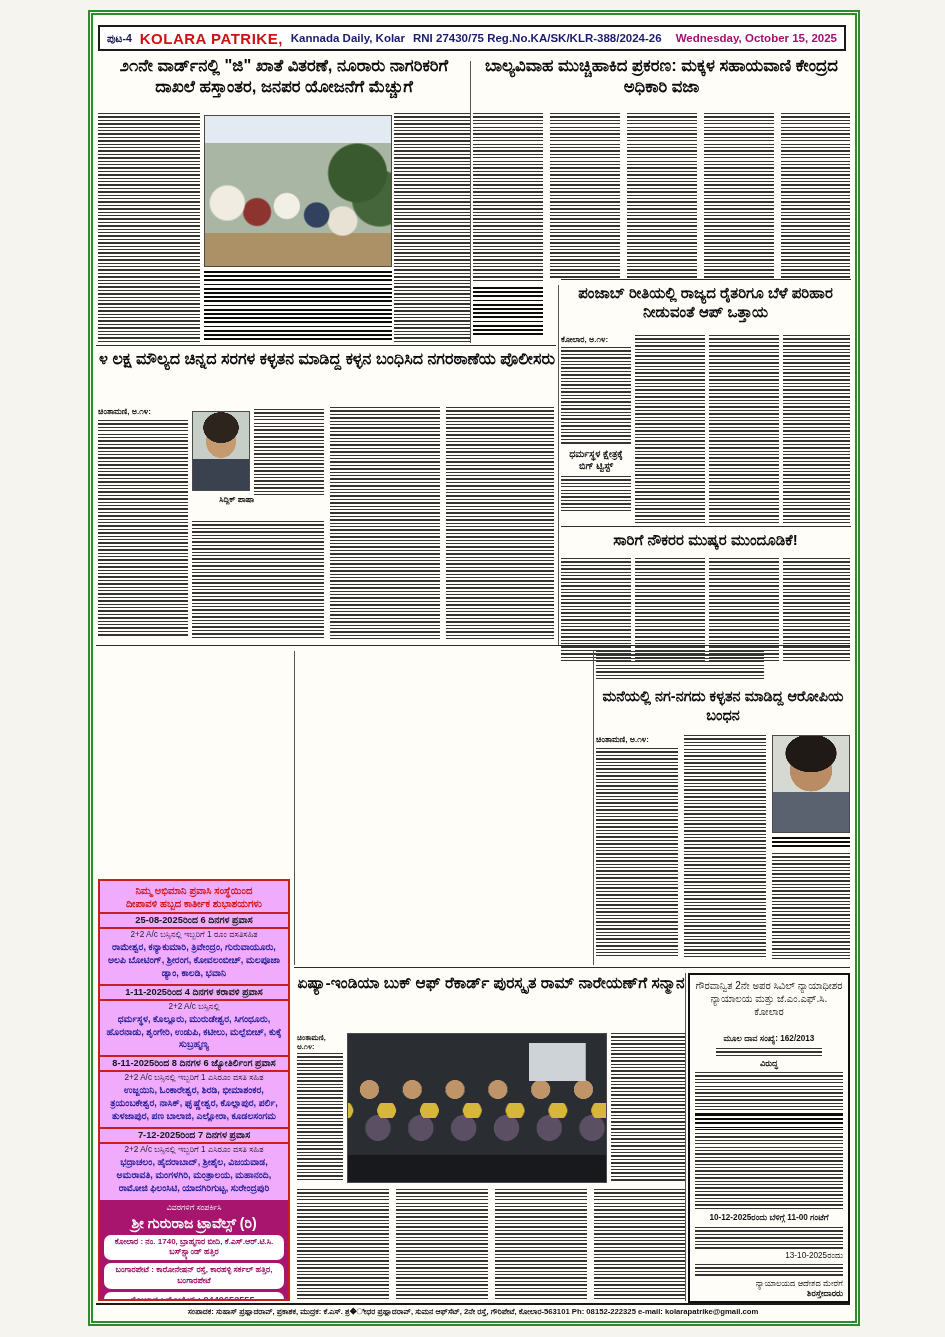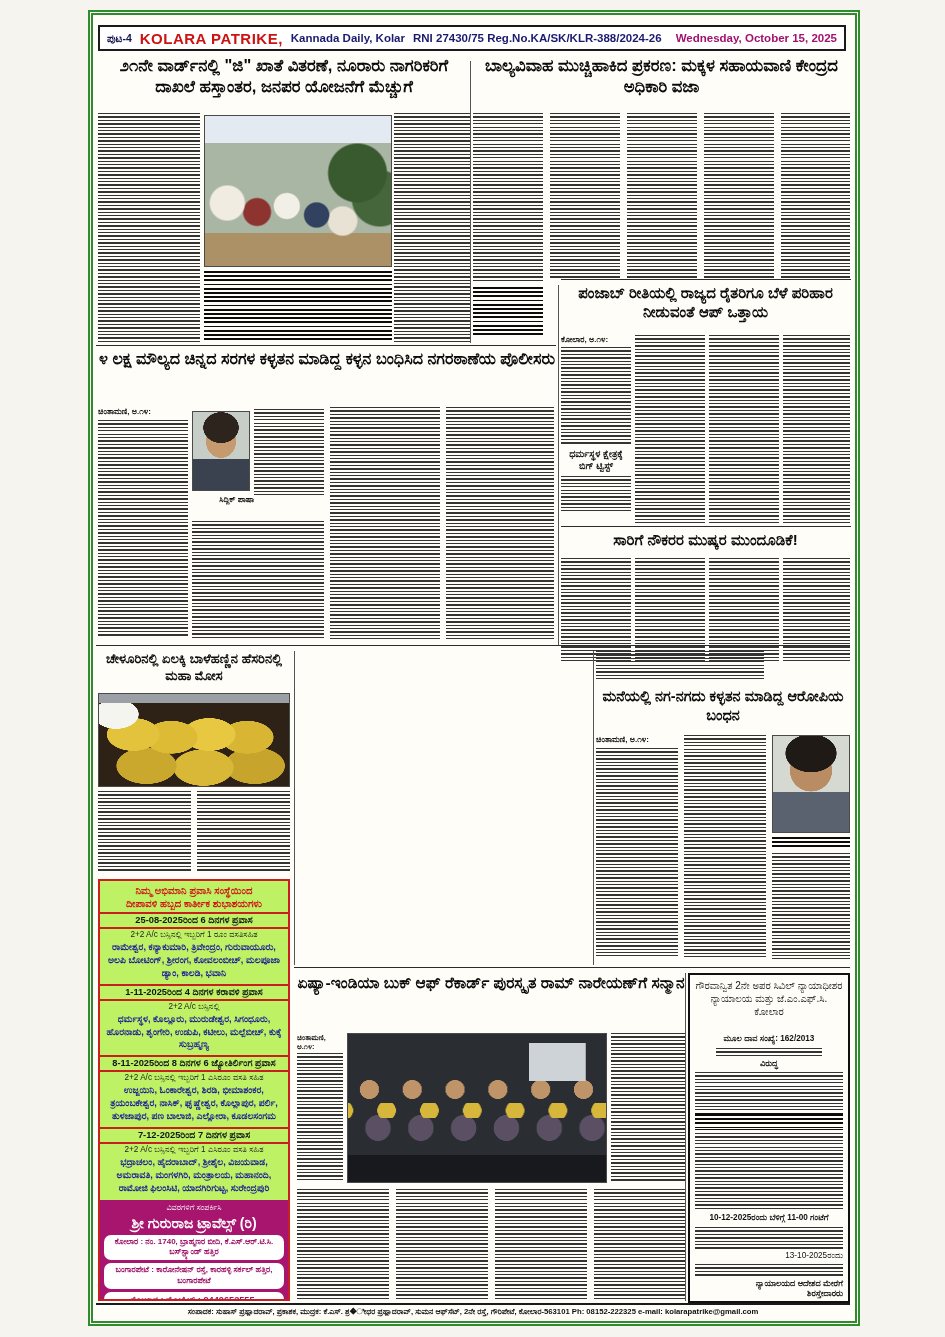--- a/index.html
+++ b/index.html
@@ -14,21 +14,21 @@
 .vr{background:#555}
 .hr{background:#2b2b2b}
 .ph{border:1px solid #4a4a4a}
 .ph-a{background-color:#a9b6a4;background-image:radial-gradient(circle at 82% 38%,#39592f 0 16%,transparent 17%),radial-gradient(circle at 94% 55%,#45663a 0 14%,transparent 15%),radial-gradient(circle at 12% 58%,#f0ece2 0 9%,transparent 10%),radial-gradient(circle at 28% 64%,#8d3430 0 8%,transparent 9%),radial-gradient(circle at 44% 60%,#f2efe6 0 9%,transparent 10%),radial-gradient(circle at 60% 66%,#32415f 0 8%,transparent 9%),radial-gradient(circle at 74% 70%,#e8e2d4 0 8%,transparent 9%),linear-gradient(to bottom,#e3eaf2 0 18%,rgba(0,0,0,0) 18%),linear-gradient(to bottom,rgba(0,0,0,0) 78%,#ad9166 78%)}
 .ph-mug{background-color:#c7cdc7;background-image:radial-gradient(ellipse 32% 20% at 50% 20%,#2c241d 98%,transparent),radial-gradient(ellipse 27% 21% at 50% 38%,#c59a6f 98%,transparent),linear-gradient(to bottom,rgba(0,0,0,0) 60%,#39424e 60%)}
 .ph-mug2{background-color:#d6d8d2;background-image:radial-gradient(ellipse 34% 20% at 50% 18%,#1f1a16 98%,transparent),radial-gradient(ellipse 28% 22% at 50% 36%,#b98c63 98%,transparent),linear-gradient(to bottom,rgba(0,0,0,0) 58%,#5a6270 58%)}
 .ph-ban{background-color:#2e2217;background-image:linear-gradient(to bottom,#9aa0a6 0 10%,rgba(0,0,0,0) 10%),radial-gradient(ellipse 12% 16% at 9% 22%,#f5f5f0 98%,transparent),radial-gradient(ellipse 14% 18% at 18% 44%,#e4c33c 98%,transparent),radial-gradient(ellipse 14% 18% at 38% 47%,#ddbb35 98%,transparent),radial-gradient(ellipse 14% 18% at 58% 44%,#e7c840 98%,transparent),radial-gradient(ellipse 14% 18% at 78% 47%,#d8b532 98%,transparent),radial-gradient(ellipse 16% 20% at 25% 78%,#caa82e 98%,transparent),radial-gradient(ellipse 16% 20% at 55% 80%,#d9b838 98%,transparent),radial-gradient(ellipse 16% 20% at 82% 78%,#c7a52c 98%,transparent)}
 .ph-bld{background-color:#c9b18b;background-image:linear-gradient(#8f8f88,#8f8f88),linear-gradient(#2e5a84,#2e5a84),linear-gradient(#262626,#262626),radial-gradient(circle,#49683b 60%,transparent 61%),radial-gradient(ellipse,#cfc8ba 60%,transparent 61%),linear-gradient(#b7ad9e,#b7ad9e);background-size:100% 7%,15% 42%,20% 46%,24% 34%,80% 30%,100% 16%;background-position:0 0,40% 58%,97% 52%,2% 48%,35% 100%,0 100%;background-repeat:no-repeat}
 .ph-grp{background-color:#2a2e33;background-image:linear-gradient(#cdd3d7,#cdd3d7),radial-gradient(circle,#bf9468 40%,transparent 42%),radial-gradient(circle,#d7b63c 40%,transparent 42%),radial-gradient(circle,#5a4f63 45%,transparent 47%),linear-gradient(rgba(0,0,0,0) 82%,#17191c 82%);background-size:22% 26%,16.6% 13%,16.6% 10%,16.6% 24%,100% 100%;background-position:90% 8%,0 36%,8% 52%,4% 68%,0 0;background-repeat:no-repeat,repeat-x,repeat-x,repeat-x,no-repeat}
 .rev{background:#060606;color:#fff;font-weight:bold;text-align:center;overflow:hidden}
-.ad{border:2px solid #c82020;background:#bef264;overflow:hidden}
+.ad{border:2px solid #c82020;background:#f0abfc;overflow:hidden}
 .ad-g{color:#d01818;font-weight:bold;font-size:10px;text-align:center;line-height:1.3}
 .t-date{border-top:2px solid #c82020;border-bottom:2px solid #c82020;font-weight:bold;font-size:9.3px;text-align:center;padding:1px 0;margin-top:2px;color:#151515}
 .t-bus{font-size:8.2px;text-align:center;color:#222;padding:1px 0}
 .t-pl{color:#1c1c96;font-weight:bold;font-size:9.2px;text-align:center;line-height:1.4;padding:0 2px 2px}
 .contact{background:#a8156e;color:#fff;text-align:center;padding:3px 2px;margin-top:3px}
 .c-label{font-size:8px}
 .c-agency{font-size:14px;font-weight:bold;margin:2px 0 2px}
 .c-box{background:#fff;color:#9c1066;font-weight:bold;font-size:8px;border-radius:7px;padding:2px 3px;margin:3px 2px;line-height:1.35}
 .c-phone{font-size:9.2px}
 .court{border:2px solid #111;padding:4px 5px;overflow:hidden;font-size:8.2px;line-height:1.3;text-align:center;background:#fffdf7}
@@ -105,26 +105,20 @@
   <div class="x" style="left:465px;top:513px;width:289px;height:133px">
     <div class="hl x" style="left:0;top:0;width:289px;height:22px;font-size:15px">ಸಾರಿಗೆ ನೌಕರರ ಮುಷ್ಕರ ಮುಂದೂಡಿಕೆ!</div>
     <div class="greek x" style="left:0;top:28px;width:70px;height:104px"></div>
     <div class="greek x" style="left:74px;top:28px;width:70px;height:104px"></div>
     <div class="greek x" style="left:148px;top:28px;width:70px;height:104px"></div>
     <div class="greek x" style="left:222px;top:28px;width:67px;height:104px"></div>
   </div>
 
   <div class="hr x" style="left:0;top:628px;width:754px;height:1px"></div>
 
-  <div class="x" style="left:0;top:632px;width:196px;height:228px">
-    <div class="hl x" style="left:0;top:2px;width:196px;height:38px;font-size:13px">ಚೇಳೂರಿನಲ್ಲಿ ಏಲಕ್ಕಿ ಬಾಳೆಹಣ್ಣಿನ ಹೆಸರಿನಲ್ಲಿ ಮಹಾ ಮೋಸ</div>
-    <div class="ph ph-ban x" style="left:2px;top:44px;width:192px;height:94px"></div>
-    <div class="greek x" style="left:2px;top:142px;width:93px;height:80px"></div>
-    <div class="greek x" style="left:101px;top:142px;width:93px;height:80px"></div>
-  </div>
 
   <div class="vr x" style="left:198px;top:634px;width:1px;height:314px"></div>
 
 
   <div class="vr x" style="left:497px;top:634px;width:1px;height:314px"></div>
 
   <div class="x" style="left:500px;top:632px;width:254px;height:318px">
     <div class="greek x" style="left:0;top:2px;width:168px;height:30px"></div>
     <div class="hl x" style="left:0;top:38px;width:254px;height:42px;font-size:14.5px">ಮನೆಯಲ್ಲಿ ನಗ-ನಗದು ಕಳ್ಳತನ ಮಾಡಿದ್ದ ಆರೋಪಿಯ ಬಂಧನ</div>
     <div class="x" style="left:0;top:86px;width:82px;height:224px">
@@ -160,21 +154,21 @@
     <div style="font-weight:bold;margin-top:16px">ಮೂಲ ದಾವ ಸಂಖ್ಯೆ: 162/2013</div>
     <div class="greek" style="height:9px;width:72%;margin:3px auto 0"></div>
     <div style="font-weight:bold;margin-top:2px">ವಿರುದ್ಧ</div>
     <div class="greek" style="height:38px;margin-top:3px"></div>
     <div class="gb" style="height:17px;border-top:1px solid #111;border-bottom:1px solid #111;margin:3px 0;padding:1px 0"></div>
     <div class="greek" style="height:78px"></div>
     <div style="font-weight:bold;margin-top:2px">10-12-2025ರಂದು ಬೆಳಿಗ್ಗೆ 11-00 ಗಂಟೆಗೆ</div>
     <div class="greek" style="height:24px;margin-top:3px"></div>
     <div style="text-align:right">13-10-2025ರಂದು</div>
     <div class="greek" style="height:12px;margin-top:2px"></div>
-    <div style="text-align:right;font-weight:bold;margin-top:3px">ನ್ಯಾಯಾಲಯದ ಆದೇಶದ ಮೇರೆಗೆ</div>
+    <div style="text-align:right;font-weight:normal;margin-top:3px">ನ್ಯಾಯಾಲಯದ ಆದೇಶದ ಮೇರೆಗೆ</div>
     <div style="text-align:right;font-weight:bold">ಶಿರಸ್ತೇದಾರರು</div>
   </div>
 
   <div class="ad x" style="left:2px;top:862px;width:192px;height:422px">
     <div class="ad-g" style="margin-top:3px">ನಿಮ್ಮ ಅಭಿಮಾನಿ ಪ್ರವಾಸಿ ಸಂಸ್ಥೆಯಿಂದ</div>
     <div class="ad-g">ದೀಪಾವಳಿ ಹಬ್ಬದ ಕಾರ್ತೀಕ ಶುಭಾಶಯಗಳು</div>
 
     <div class="t-date">25-08-2025ರಿಂದ 6 ದಿನಗಳ ಪ್ರವಾಸ</div>
     <div class="t-bus">2+2 A/c ಬಸ್ಸಿನಲ್ಲಿ ಇಬ್ಬರಿಗೆ 1 ರೂಂ ವಸತಿಸಹಿತ</div>
     <div class="t-pl">ರಾಮೇಶ್ವರ, ಕನ್ಯಾಕುಮಾರಿ, ತ್ರಿವೇಂದ್ರಂ, ಗುರುವಾಯೂರು, ಅಲಪಿ ಬೋಟಿಂಗ್, ಶ್ರೀರಂಗ, ಕೋವಲಂಬೀಚ್, ಮಲಪೂಜಾ ಡ್ಯಾಂ, ಕಾಲಡಿ, ಭವಾನಿ</div>

